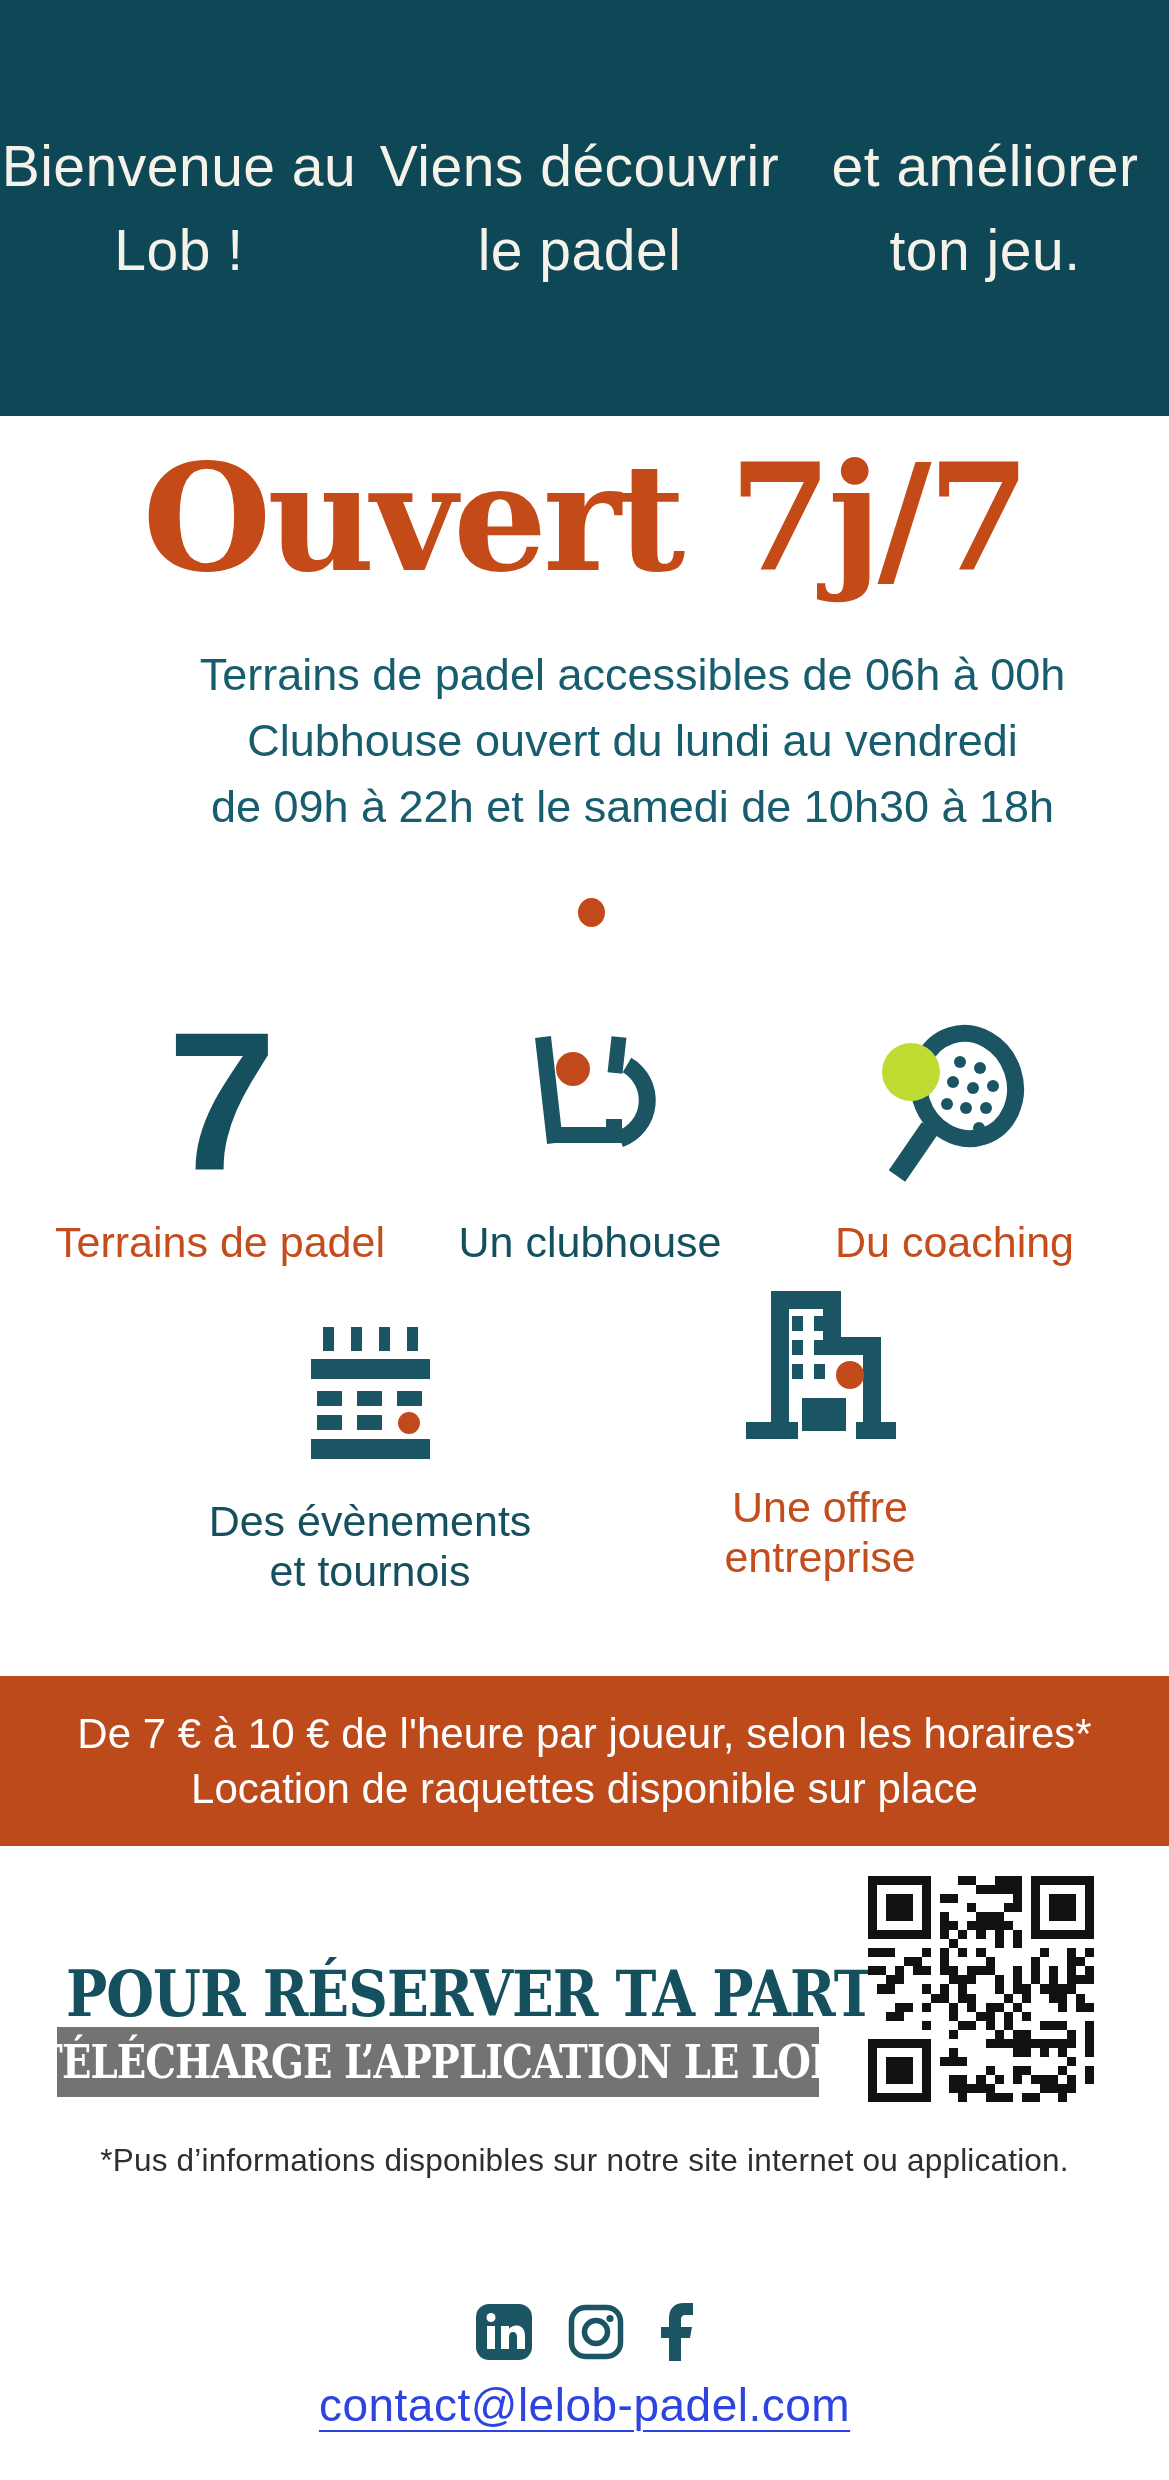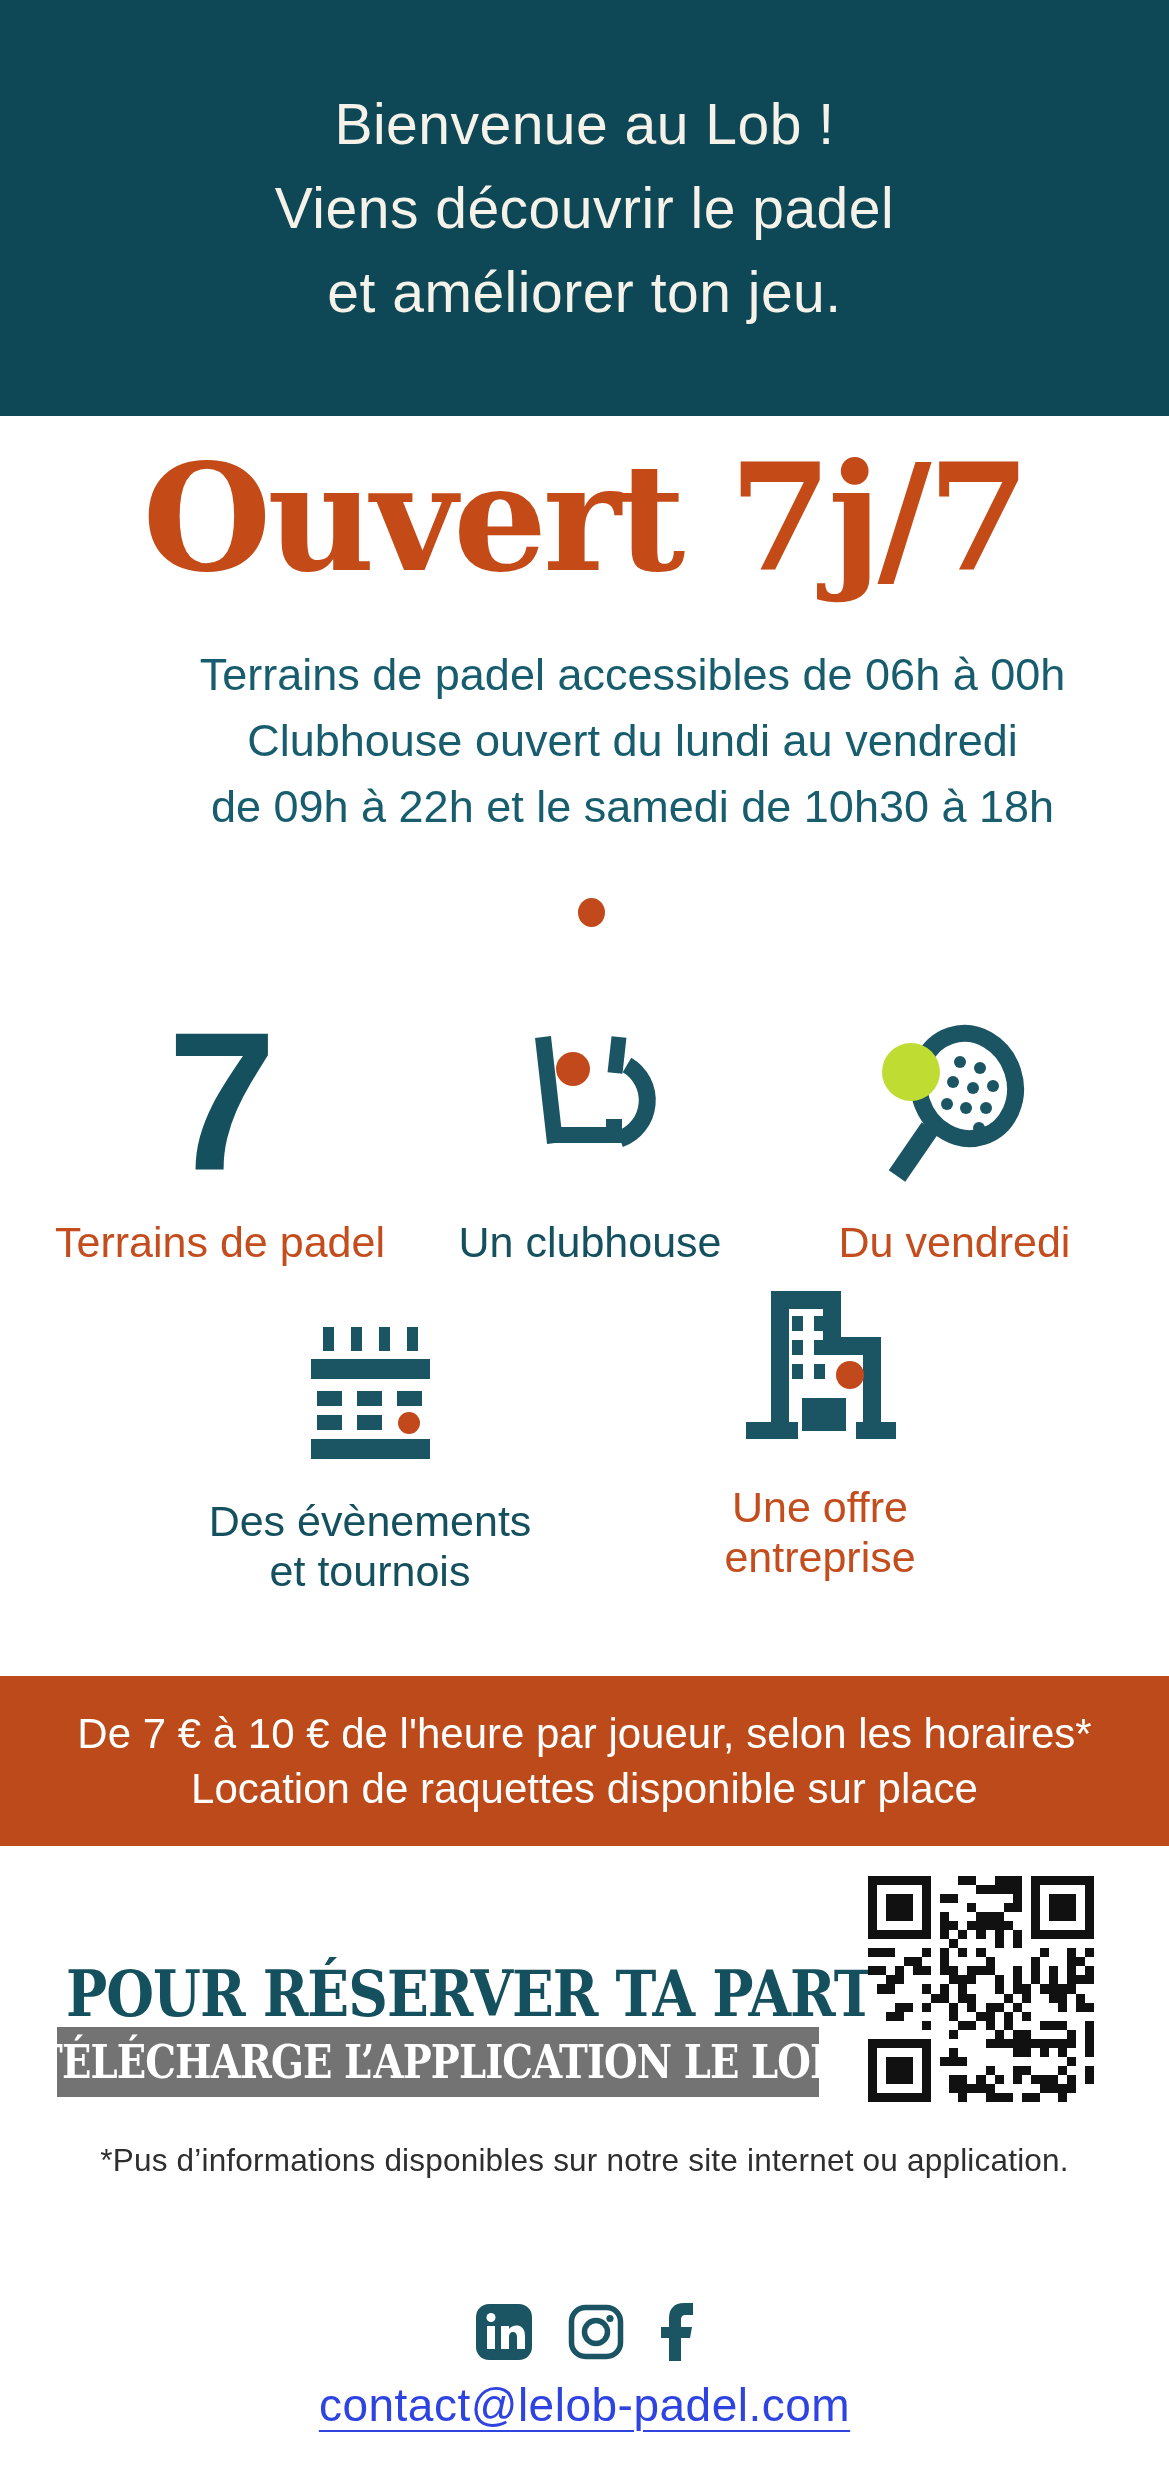--- a/index.html
+++ b/index.html
@@ -4,21 +4,21 @@
 <style>
   html,body{margin:0;padding:0;background:#e8e8e8;}
   .page{
     position:relative;width:1169px;height:2480px;margin:0 auto;
     background:#ffffff;overflow:hidden;
     font-family:"Liberation Sans","DejaVu Sans",sans-serif;
   }
   
   .header{
     position:absolute;top:0;left:0;width:1169px;height:416px;
-    background:#0e4755;display:flex;flex-direction:column;justify-content:center;
+    background:#0e4755;display:flex;justify-content:center;
     align-items:center;text-align:center;
   }
   .header .hline{
     color:#f5f2ea;font-size:57px;line-height:84px;font-weight:500;letter-spacing:.5px;
   }
   
   .ouvert-title{
     position:absolute;top:438px;left:0;width:1169px;text-align:center;
     font-family:"DejaVu Serif","Liberation Serif",serif;font-weight:700;
     font-size:148px;line-height:160px;color:#c44a17;letter-spacing:-4px;
@@ -141,21 +141,21 @@
               <circle cx="106" cy="72" r="6"></circle>
             <circle cx="126" cy="70" r="6"></circle>
               <circle cx="99" cy="92" r="6"></circle>
             <circle cx="119" cy="92" r="6"></circle>
               <circle cx="112" cy="112" r="6"></circle>
             <circle cx="80" cy="88" r="6"></circle>
           </g>
           <circle cx="44" cy="56" r="29" fill="#bedc31"></circle>
         </svg>
       </div>
-      <div class="f-label lab-orange">Du vendredi</div>
+      <div class="f-label lab-orange">Du coaching</div>
     </div>
   </div>
 
   <div class="feat2-col col-cal">
     <div class="icon-box2">
       <svg width="135" height="135" viewBox="0 0 135 135">
         <g fill="#1b5564">
           <rect x="20" y="0" width="11" height="24"></rect>
           <rect x="48" y="0" width="11" height="24"></rect>
           <rect x="76" y="0" width="11" height="24"></rect>

